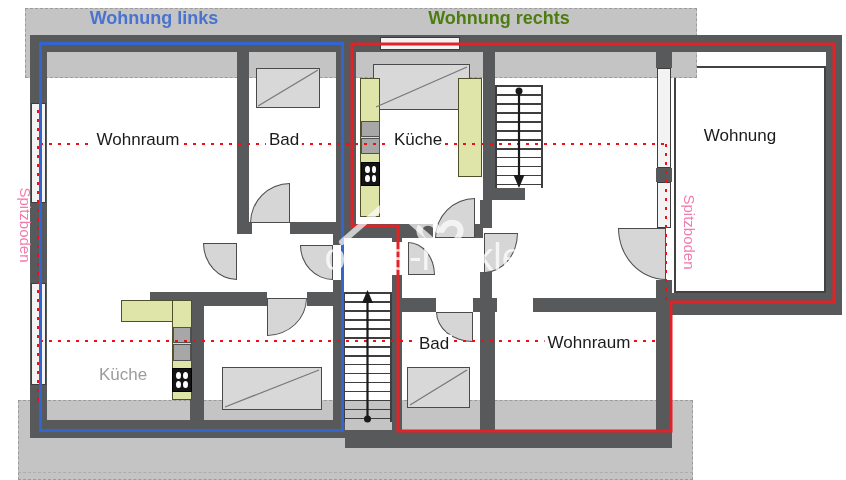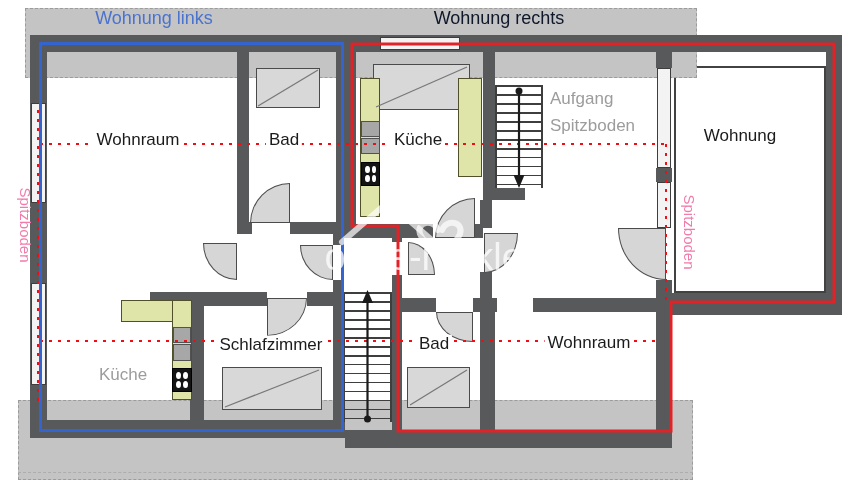--- a/index.html
+++ b/index.html
@@ -24,21 +24,21 @@
           background:repeating-linear-gradient(180deg,#3e3e3e 0 1.5px,transparent 1.5px 9px);}
   .doth{position:absolute;height:2px;background:repeating-linear-gradient(90deg,#f10d14 0 3px,transparent 3px 9px);}
   .dotv{position:absolute;width:2px;background:repeating-linear-gradient(180deg,#f10d14 0 3px,transparent 3px 9px);}
   .dashline{position:absolute;height:0;border-top:1px dashed #adadad;}
   .lbl{position:absolute;transform:translate(-50%,-50%);font-size:17px;color:#1b1b1b;
        white-space:nowrap;background:#fff;padding:0 3px;line-height:1.1;}
   .nobg{background:transparent;padding:0;}
   .graytx{color:#9c9c9c;background:transparent;}
   .pinktx{color:#f27bab;background:transparent;font-size:15px;}
   .vert{transform:translate(-50%,-50%) rotate(90deg);}
-  .hdr{font-weight:normal;font-size:18px;}
+  .hdr{font-weight:bold;font-size:18px;}
   .twoline{position:absolute;color:#9c9c9c;font-size:17px;line-height:27px;white-space:nowrap;}
   svg.overlay{position:absolute;left:0;top:0;z-index:6;pointer-events:none;}
   .z1{z-index:1}.z2{z-index:2}.z3{z-index:3}.z4{z-index:4}.z5{z-index:5}.z7{z-index:7}.z8{z-index:8}
 </style>
 </head>
 <body>
 
 <div class="plan">
 
   <div class="abs z1" style="left:674px;top:66px;width:152px;height:227px;background:#fff;border:2px solid #424242;"></div>
@@ -144,35 +144,30 @@
       <polygon points="367.5,290 362,303 373,303" fill="#1a1a1a"></polygon>
     </g>
     <g>
       <circle cx="519" cy="91" r="3.5" fill="#1a1a1a"></circle>
       <line x1="519" y1="91" x2="519" y2="178" stroke="#1a1a1a" stroke-width="2.2"></line>
       <polygon points="519,188 513.5,175 524.5,175" fill="#1a1a1a"></polygon>
     </g>
   </svg>
 
   <div class="lbl nobg hdr z7" style="left:154px;top:19px;color:#4a73cf;">Wohnung links</div>
-  <div class="lbl nobg hdr z7" style="left:499px;top:19px;color:#0f172a;">Wohnung rechts</div>
+  <div class="lbl nobg hdr z7" style="left:499px;top:19px;color:#4d7c0f;">Wohnung rechts</div>
 
   <div class="lbl z7" style="left:138px;top:140px;">Wohnraum</div>
   <div class="lbl z7" style="left:284px;top:140px;">Bad</div>
   <div class="lbl z7" style="left:418px;top:140px;">Küche</div>
   <div class="lbl nobg z7" style="left:740px;top:136px;">Wohnung</div>
   <div class="lbl graytx z7" style="left:123px;top:375px;">Küche</div>
-  <div class="lbl z7" style="left:271px;top:345px;">Schlafzimmer</div>
   <div class="lbl z7" style="left:434px;top:344px;">Bad</div>
   <div class="lbl z7" style="left:589px;top:343px;">Wohnraum</div>
 
-  <div class="twoline z7" style="left:550px;top:85px;">
-    <div>Aufgang</div>
-    <div>Spitzboden</div>
-  </div>
 
   <div class="lbl pinktx vert z7" style="left:25px;top:225px;">Spitzboden</div>
   <div class="lbl pinktx vert z7" style="left:689px;top:232px;">Spitzboden</div>
 
   <svg class="abs z8" style="left:280px;top:190px;pointer-events:none;" width="300" height="100" viewBox="0 0 300 100">
     <g stroke="#ffffff" stroke-opacity="0.7" fill="none" stroke-width="6" stroke-linecap="round" stroke-linejoin="round">
       <polyline points="62,52 108,12 154,52"></polyline>
       <polyline points="72,52 72,66"></polyline>
       <path d="M158,40 c-5,-12 -22,-8 -18,4 c3,9 18,16 20,17 c2,-1 17,-8 20,-17 c4,-12 -13,-16 -18,-4"></path>
     </g>

